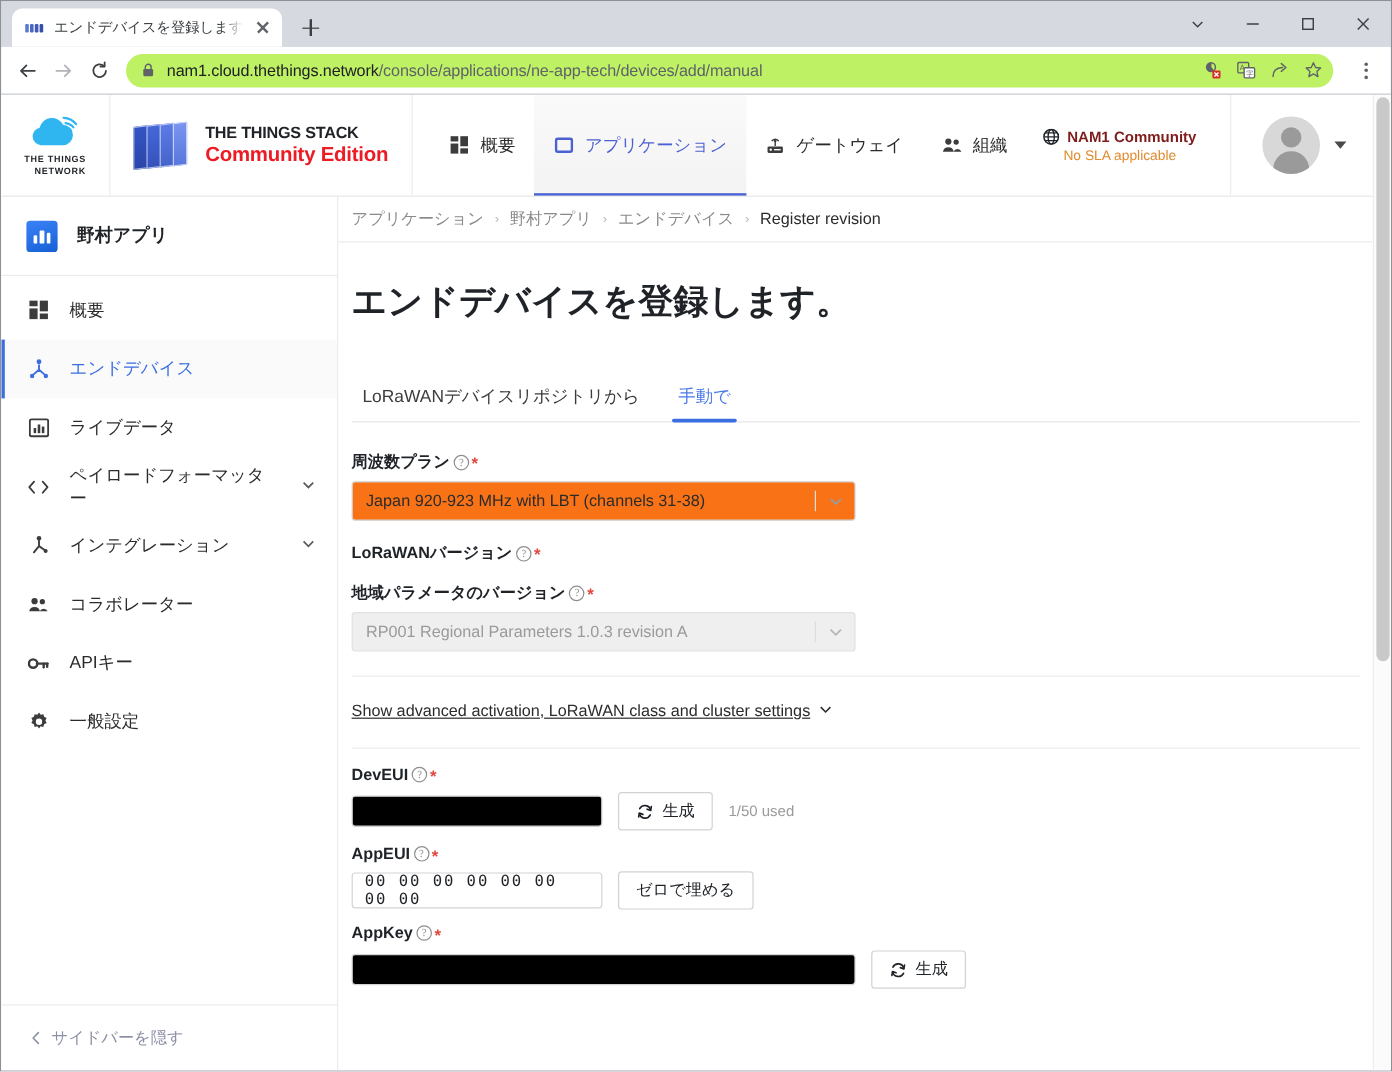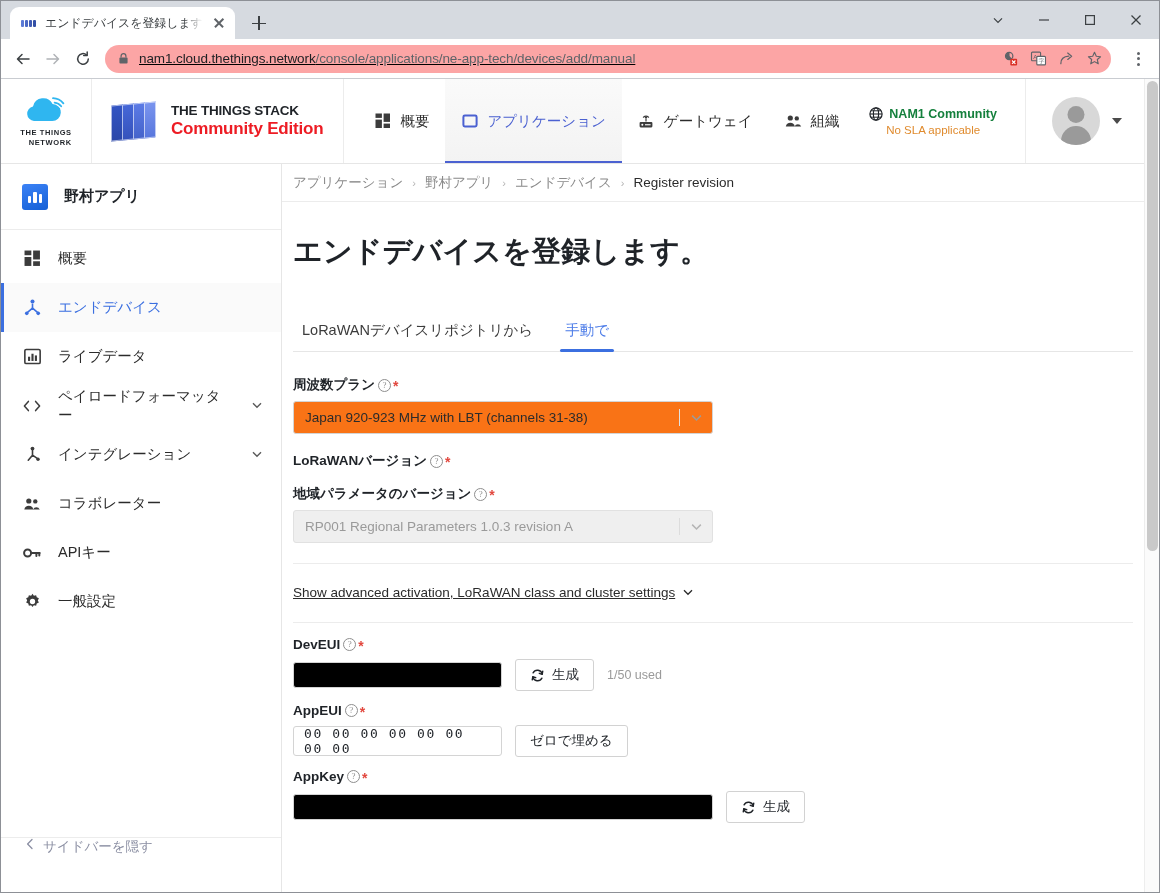--- a/index.html
+++ b/index.html
@@ -42,22 +42,22 @@
   .newtab::after{ left:13.2px; top:7px; width:1.6px; height:14px;}
 
   .win-ctrls { position:absolute; right:0; top:0; height:38px; display:flex; align-items:center; }
   .win-btn { width:46px; height:38px; display:flex; align-items:center; justify-content:center; cursor:pointer;}
   .win-btn svg { display:block; }
 
   .toolbar { height:39px; background:#ffffff; display:flex; align-items:center;
              padding:0 8px; gap:2px; flex:0 0 auto; }
   .tb-btn { width:28px; height:28px; display:flex; align-items:center; justify-content:center;
             border-radius:50%; cursor:pointer; flex:0 0 auto;}
-  .omnibox { flex:1 1 auto; height:28px; background:#fca5a5; border-radius:14px;
-             display:flex; align-items:center; margin:0 6px 0 6px; padding:0 4px 0 12px;text-decoration:underline; }
+  .omnibox { flex:1 1 auto; height:28px; background:#bef264; border-radius:14px;
+             display:flex; align-items:center; margin:0 6px 0 6px; padding:0 4px 0 12px; }
   .omni-url { font-size:13.5px; color:#202124; white-space:nowrap; flex:1 1 auto;
               margin-left:9px; letter-spacing:-0.1px;}
   .omni-url .dim { color:#5f6368; }
   .omni-icons { display:flex; align-items:center; gap:2px; }
   .omni-ic { width:26px; height:26px; display:flex; align-items:center; justify-content:center;
              border-radius:50%; cursor:pointer; position:relative;}
   .menu-dots { width:26px; height:28px; display:flex; flex-direction:column; align-items:center;
                justify-content:center; gap:2.5px; margin-left:6px; cursor:pointer;}
   .menu-dots span{ width:3px; height:3px; border-radius:50%; background:#5f6368; display:block;}
 
@@ -90,21 +90,21 @@
   .navlink { display:flex; align-items:center; gap:9px; padding:0 16px; cursor:pointer;
              font-size:14.5px; color:#2b2b2b; position:relative; }
   .navlink.active { color:#4b61d1; background:linear-gradient(180deg,#fafafa,#f3f3f3); }
   .navlink.active::after { content:""; position:absolute; left:0; right:0; bottom:0; height:2px;
                            background:#4b61d1;}
   .navlink .ico { width:17px; height:17px; display:flex; align-items:center; justify-content:center;}
 
   .nav-right { margin-left:auto; display:flex; align-items:center; }
   .cluster { display:flex; flex-direction:column; align-items:center; justify-content:center;
              gap:3px; padding:0 28px 0 10px;}
-  .cluster-l1 { display:flex; align-items:center; gap:6px; font-size:12.5px; color:#15803d;
+  .cluster-l1 { display:flex; align-items:center; gap:6px; font-size:12.5px; color:#7f1d1d;
                 font-weight:bold;}
   .cluster-l2 { font-size:11.5px; color:#e08b2e;}
   .avatar-wrap { display:flex; align-items:center; gap:12px; padding:0 22px 0 26px;
                  border-left:1px solid #ececec; height:100%; cursor:pointer;}
   .avatar { width:48px; height:48px; border-radius:50%; background:#d8d8d8; position:relative;
             overflow:hidden;}
   .avatar::before{content:""; position:absolute; left:50%; top:9px; width:17px; height:17px;
             border-radius:50%; background:#9a9a9a; transform:translateX(-50%);}
   .avatar::after{content:""; position:absolute; left:50%; top:29px; width:30px; height:24px;
             border-radius:15px 15px 0 0; background:#9a9a9a; transform:translateX(-50%);}
@@ -129,21 +129,21 @@
   .side-list { padding-top:4px; flex:1 1 auto; }
   .side-item { height:49px; display:flex; align-items:center; gap:16px; padding-left:21px;
                padding-right:18px; cursor:pointer; font-size:14.5px; color:#2b2b2b;
                position:relative;}
   .side-item.active { background:#fafafa; color:#3b6fe0;}
   .side-item.active::before{content:"";position:absolute;left:0;top:0;bottom:0;width:3px;background:#3b6fe0;}
   .side-item .ico{ width:20px; height:20px; display:flex; align-items:center; justify-content:center;
                    flex:0 0 20px;}
   .side-item .lbl{ flex:1 1 auto; }
   .side-item .chev{ color:#5a5a5a; font-size:11px; }
-  .side-foot { border-top:1px solid #ececec; height:55px; display:flex; align-items:flex-start;
+  .side-foot { border-top:1px solid #ececec; height:55px; display:flex; align-items:center;
                gap:8px; padding-left:24px; font-size:13.5px; color:#8b8fa3; cursor:pointer;}
 
   
   .content { flex:1 1 auto; overflow:hidden; background:#fff; position:relative;}
   .crumbs { height:38px; display:flex; align-items:center; gap:9px; padding-left:11px;
             font-size:13.5px; border-bottom:1px solid #ececec;}
   .crumbs a { color:#8a8a8a; text-decoration:none; cursor:pointer;}
   .crumbs .sep { color:#b5b5b5; font-size:11px;}
   .crumbs .cur { color:#2b2b2b; }
   .content-inner { padding:0 11px; }

